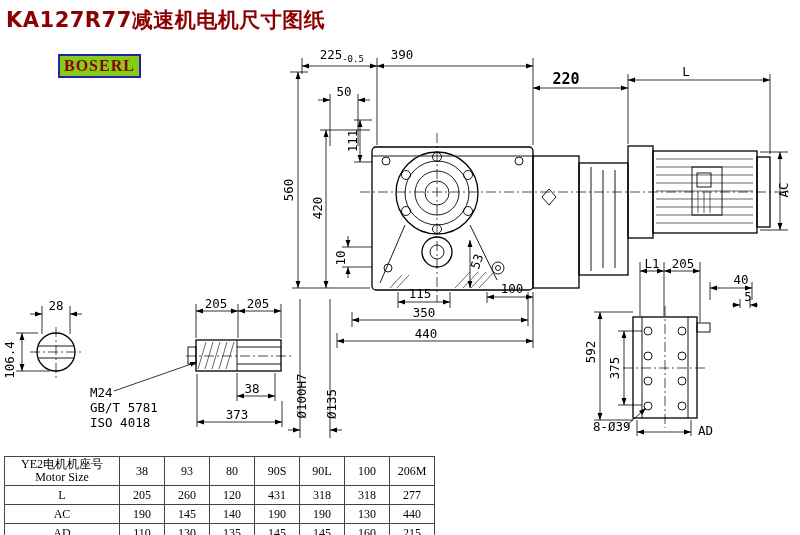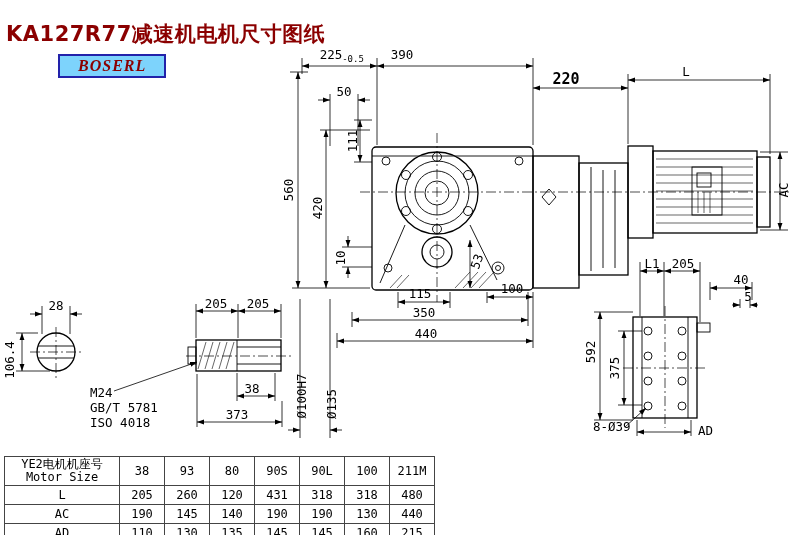--- a/index.html
+++ b/index.html
@@ -1,36 +1,36 @@
 <!DOCTYPE html>
 <html style="--title_color: #8b0000; --logo_text: #8b0000; --logo_border: #2222aa;"><head>
 <meta charset="utf-8">
 <style>
   html,body{margin:0;padding:0;background:#fff;}
   #stage{position:relative;width:800px;height:535px;background:#fff;overflow:hidden;
          font-family:"DejaVu Sans",sans-serif;}
-  .title{position:absolute;left:6px;top:20px;font-size:21px;font-weight:bold;
+  .title{position:absolute;left:6px;top:6px;font-size:21px;font-weight:bold;
          color:var(--title_color,#8b0000);letter-spacing:.5px;}
   .logo{position:absolute;left:58px;top:54px;border:2px solid var(--logo_border,#2222aa);
         color:var(--logo_text,#8b0000);font-family:"Liberation Serif",serif;
-        font-weight:bold;font-size:16px;padding:1px 18px;letter-spacing:1px;background:#7dd3fc;font-style:italic;}
+        font-weight:bold;font-size:16px;padding:1px 4px;letter-spacing:1px;background:#84cc16;}
   svg{position:absolute;left:0;top:0;}
   .ol{stroke:#000;stroke-width:1.3;fill:none;}
   .ml{stroke:#000;stroke-width:.9;fill:none;}
   .fin{stroke:#000;stroke-width:.6;fill:none;}
   .dl{stroke:#000;stroke-width:.8;fill:none;}
   .cl{stroke:#000;stroke-width:.7;fill:none;stroke-dasharray:10 3 2 3;}
   text.dim{font:12.5px "DejaVu Sans Mono",monospace;fill:#000;text-anchor:middle;}
   text.ls{text-anchor:start;}
   text.big{font-size:15px;font-weight:bold;}
   text.tol{font-size:9px;}
   table.size-table{position:absolute;left:4px;top:456px;border-collapse:collapse;
         font-family:"DejaVu Sans Mono",monospace;font-size:12px;color:#000;background:#fff;}
   .size-table td,.size-table th{border:1px solid #444;text-align:center;font-weight:normal;
-        padding:0 3px;height:16px;min-width:38px;}
+        padding:0 3px;height:16px;min-width:38px;font-family:Liberation Serif, serif;}
   .size-table .c0{width:110px;line-height:13px;padding:1px 2px;}
 </style>
 </head>
 <body>
 
 <div id="stage">
 
   <div class="title">KA127R77减速机电机尺寸图纸</div>
   <div class="logo">BOSERL</div>
 
@@ -287,31 +287,31 @@
         <th class="c0">
           <div>YE2电机机座号</div>
           <div>Motor Size</div>
         </th>
         <th>38</th>
         <th>93</th>
         <th>80</th>
         <th>90S</th>
         <th>90L</th>
         <th>100</th>
-        <th>211M</th>
+        <th>206M</th>
       </tr>
       <tr>
         <td class="c0">L</td>
         <td>205</td>
         <td>260</td>
         <td>120</td>
         <td>431</td>
         <td>318</td>
         <td>318</td>
-        <td>480</td>
+        <td>277</td>
       </tr>
       <tr>
         <td class="c0">AC</td>
         <td>190</td>
         <td>145</td>
         <td>140</td>
         <td>190</td>
         <td>190</td>
         <td>130</td>
         <td>440</td>

